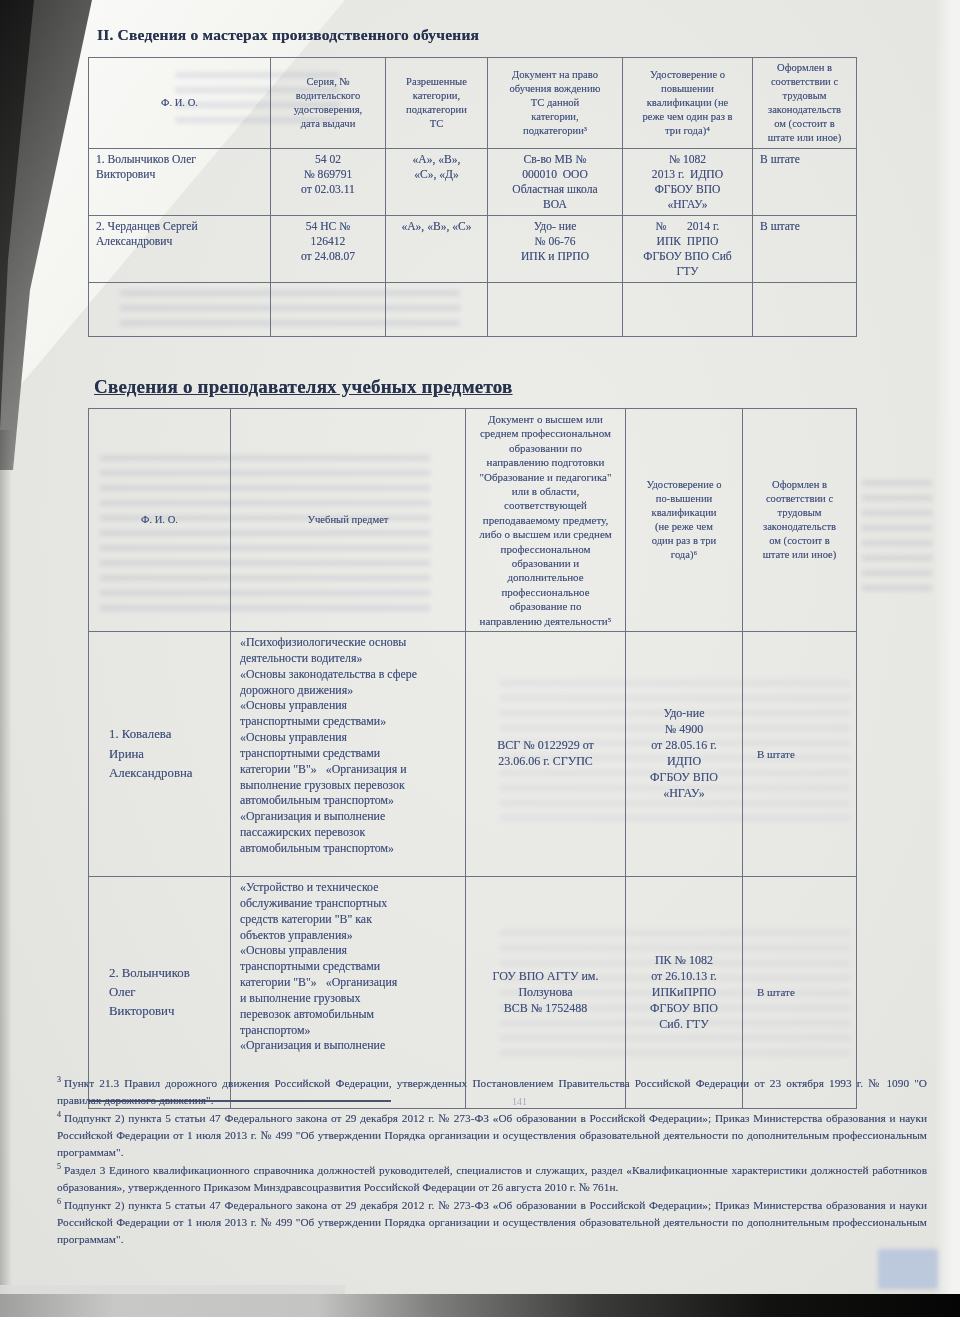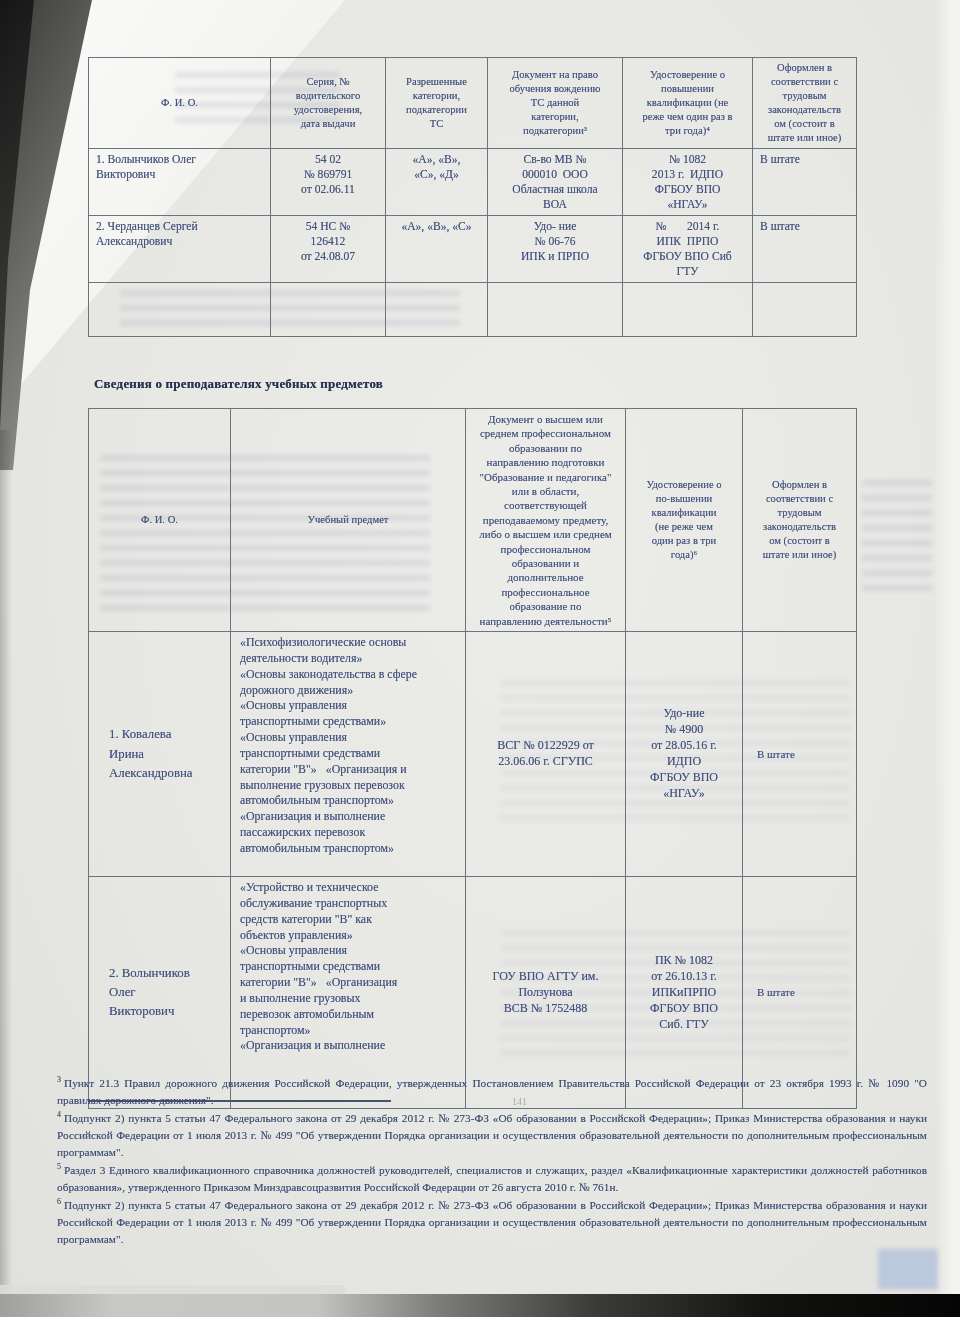--- a/index.html
+++ b/index.html
@@ -52,21 +52,21 @@
     position:absolute;
     background:repeating-linear-gradient(to bottom,rgba(92,104,138,.12) 0 6px,rgba(92,104,138,0) 6px 15px);
     filter:blur(2px);border-radius:3px;pointer-events:none;
   }
   
   .section-title{
     position:absolute;font-weight:bold;color:#26324e;
     letter-spacing:.2px;text-shadow:0 0 .5px rgba(38,50,78,.7);
   }
   #title-masters{left:97px;top:26px;font-size:15.5px;width:700px;}
-  #title-teachers{left:94px;top:376px;font-size:13px;width:700px;}
+  #title-teachers{left:94px;top:376px;font-size:19px;width:700px;text-decoration:underline;}
   table{
     position:absolute;border-collapse:collapse;table-layout:fixed;
     color:#41517d;text-shadow:0 0 .4px rgba(65,81,125,.55);
   }
   td,th{
     border:1px solid #6b7280;
     white-space:pre-line;vertical-align:top;padding:3px 4px;
     font-weight:normal;overflow:hidden;
   }
   th{text-align:center;vertical-align:middle;line-height:1.32;}
@@ -119,20 +119,21 @@
   <div class="left-shade"></div>
   <div class="right-strip"></div>
 
   <div class="bleed" style="left:175px;top:72px;width:165px;height:60px;"></div>
   <div class="bleed" style="left:120px;top:290px;width:340px;height:40px;"></div>
   <div class="bleed" style="left:100px;top:455px;width:330px;height:165px;"></div>
   <div class="bleed" style="left:862px;top:480px;width:70px;height:120px;"></div>
   <div class="bleed" style="left:500px;top:680px;width:350px;height:150px;opacity:.5;"></div>
   <div class="bleed" style="left:500px;top:930px;width:350px;height:130px;opacity:.5;"></div>
 
+  <div class="section-title" id="title-masters">II.  Сведения о мастерах производственного обучения</div>
 
   <table id="masters-table">
     <colgroup>
       <col style="width:182px">
         <col style="width:115px">
         <col style="width:102px">
       <col style="width:135px">
         <col style="width:130px">
         <col style="width:104px">
     </colgroup>
@@ -162,21 +163,21 @@
 трудовым
 законодательств
 ом (состоит в
 штате или иное)</th>
     </tr>
     <tr class="r0">
       <td class="c-fio">1. Волынчиков Олег
 Викторович</td>
       <td>54 02
 № 869791
-от 02.06.11</td>
+от 02.03.11</td>
       <td>«А», «В»,
 «С», «Д»</td>
       <td>Св-во МВ №
 000010 &nbsp;ООО
 Областная школа
 ВОА</td>
       <td>№ 1082
 2013 г. &nbsp;ИДПО
 ФГБОУ ВПО
 «НГАУ»</td>

